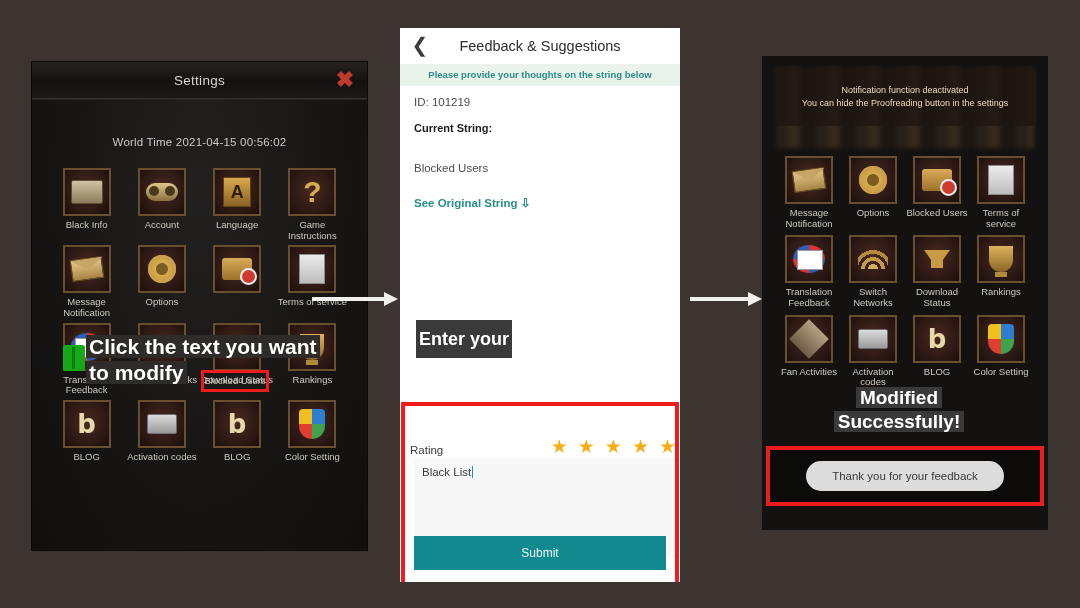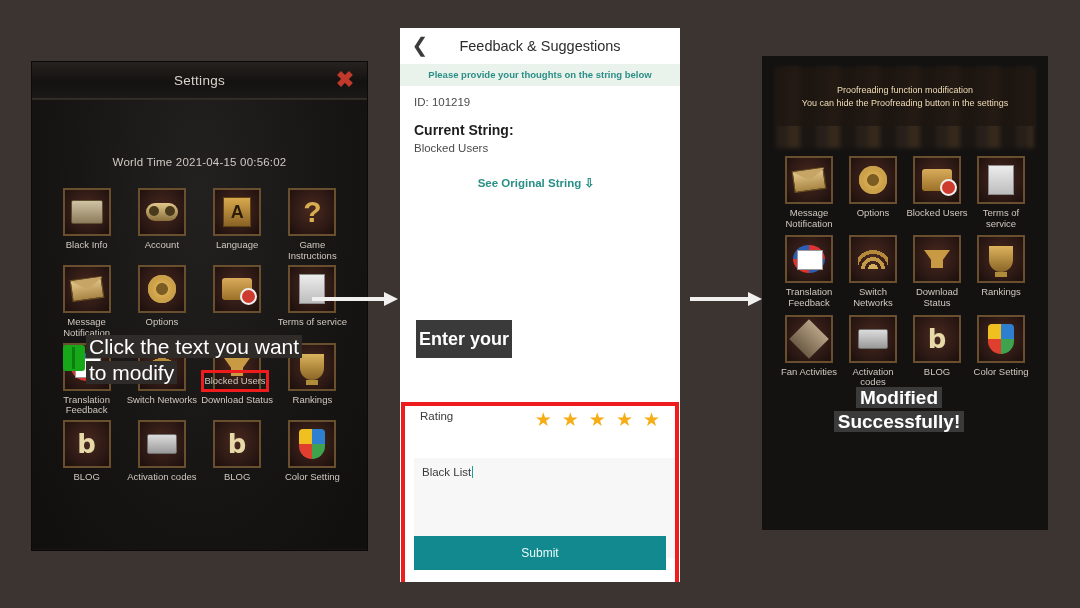--- a/index.html
+++ b/index.html
@@ -38,21 +38,21 @@
     width: 20px; height: 20px; color: #c0392b;
     font-size: 22px; line-height: 19px; font-weight: bold; text-align: center;
     font-family: "Liberation Sans", sans-serif;
   }
   #panel1 .body {
     position: relative; height: calc(100% - 40px);
     background: radial-gradient(ellipse at 50% 20%, #232020 0%, #171514 60%, #110f0e 100%);
   }
   .worldtime {
     text-align: center; color: #cfc9c2; font-size: 11.5px;
-    padding-top: 56px; letter-spacing: .2px;
+    padding-top: 36px; letter-spacing: .2px;
   }
   .grid {
     display: grid; grid-template-columns: repeat(4, 1fr);
     gap: 4px 2px; padding: 20px 18px 0 18px;
   }
   .cell { text-align: center; }
   .tile {
     width: 48px; height: 48px; margin: 0 auto;
     border: 2px solid #6a4f2e;
     background: radial-gradient(ellipse at 50% 45%, #4a2a20 0%, #2a1713 70%, #1a0f0c 100%);
@@ -95,21 +95,21 @@
     position:absolute; left:169px; top:308px; width:68px; height:22px;
     border:3px solid #ee1c1c; z-index:5;
   }
   .redbox-blocked span{
     display:block; text-align:center; line-height:16px; font-size:9.5px; color:#cfc8bf;
   }
 
   
   .anno1 {
     position: absolute; left: 54px; top: 272px; z-index: 6;
-    font-size: 21px; font-weight: normal; color: #ffffff; line-height: 1.22;
+    font-size: 21px; font-weight: bold; color: #ffffff; line-height: 1.22;
   }
   .anno1 span {
     background: #2f2b29; padding: 0 3px; box-decoration-break: clone;
     -webkit-box-decoration-break: clone;
   }
   .cursor-green{
     position:absolute; left:31px; top:283px; width:22px; height:26px; z-index:7;
     background:#17a81a; border-radius:3px;
   }
   .cursor-green:after{
@@ -142,41 +142,41 @@
     position: absolute; left: 10px; top: 8px; width: 20px; height: 20px;
     color: #3b3b3b; font-size: 20px; line-height: 19px; text-align: center;
   }
   .p2-title { font-size: 14.5px; color: #2d2d2d; }
   .p2-banner {
     background: #eaf2ec; color: #2a8f86; font-size: 9.5px;
     text-align: center; padding: 5px 0 6px; font-weight: 600;
   }
   .p2-body { padding: 10px 22px 0 14px; }
   .p2-id { font-size: 11.5px; color: #4b4b4b; margin-bottom: 14px; }
-  .p2-curlabel { font-size: 14px; font-weight: bold; color: #1d1d1d; margin-bottom: 4px; }
+  .p2-curlabel { font-size: 11px; font-weight: bold; color: #1d1d1d; margin-bottom: 28px; }
   .p2-curval { font-size: 11.5px; color: #4b4b4b; }
   .p2-seeorig {
-    margin-top: 22px; text-align: center; color: #2a8f86;
+    margin-top: 22px; color: #2a8f86;
     font-size: 11.5px; font-weight: 600;
   }
   .p2-seeorig .chev { font-size: 12px; margin-left: 3px; }
 
   .anno2 {
     position:absolute; left: 16px; top: 300px; z-index: 6;
     font-size: 18px; font-weight: bold; color:#ffffff; line-height:1.32;
   }
   .anno2 span{ background:#3a3a3a; padding: 9px 3px; }
 
   .p2-redbox {
     position:absolute; left: 1px; top: 374px; width: 278px; height: 206px;
     border: 4px solid #ee1c1c; z-index: 5; pointer-events:none;
   }
   .p2-rating {
-    position:absolute; left:0; right:0; top: 382px; height: 46px;
-    display:flex; align-items:flex-start; padding: 0 20px; background:#fff;
+    position:absolute; left:6px; right:0; top: 382px; height: 46px;
+    display:flex; align-items:flex-end; padding: 0 4px; background:#fff;
   }
   .p2-rating .lbl { font-size: 11.5px; color:#3a3a3a; }
   .stars { margin-left:auto; display:flex; gap:10px; }
   .star { color:#f5ae17; font-size: 19px; line-height:1; }
   .p2-textarea {
     position:absolute; left: 14px; right: 2px; top: 430px; height: 100px;
     background:#f7f7f7; font-size: 11.5px; color:#3a3a3a; padding: 8px 8px;
   }
   .caret { display:inline-block; width:1px; height:12px; background:#18a0a0;
            vertical-align:-2px; margin-left:1px; }
@@ -392,21 +392,21 @@
     </div>
 
     <div class="p2-submit">Submit</div>
 
     <div class="p2-redbox"></div>
   </div>
 
   <div class="panel" id="panel3">
     <div class="p3-blurred"></div>
     <div class="p3-toast">
-      <div>Proofreading function modification</div>
+      <div>Notification function deactivated</div>
       <div>You can hide the Proofreading button in the settings</div>
     </div>
 
     <div class="p3-grid">
       <div class="grid">
         <div class="cell">
           <div class="tile">
               <div class="ic-env"></div>
             </div>
           <div class="label">Message Notification</div>
@@ -480,15 +480,18 @@
           <div class="label">Color Setting</div>
         </div>
       </div>
     </div>
 
     <div class="p3-success">
       <span>Modified</span><br>
       <span>Successfully!</span>
     </div>
 
+    <div class="p3-redbox">
+      <div class="p3-thanks">Thank you for your feedback</div>
+    </div>
   </div>
 
 </div>
 
 </body></html>

